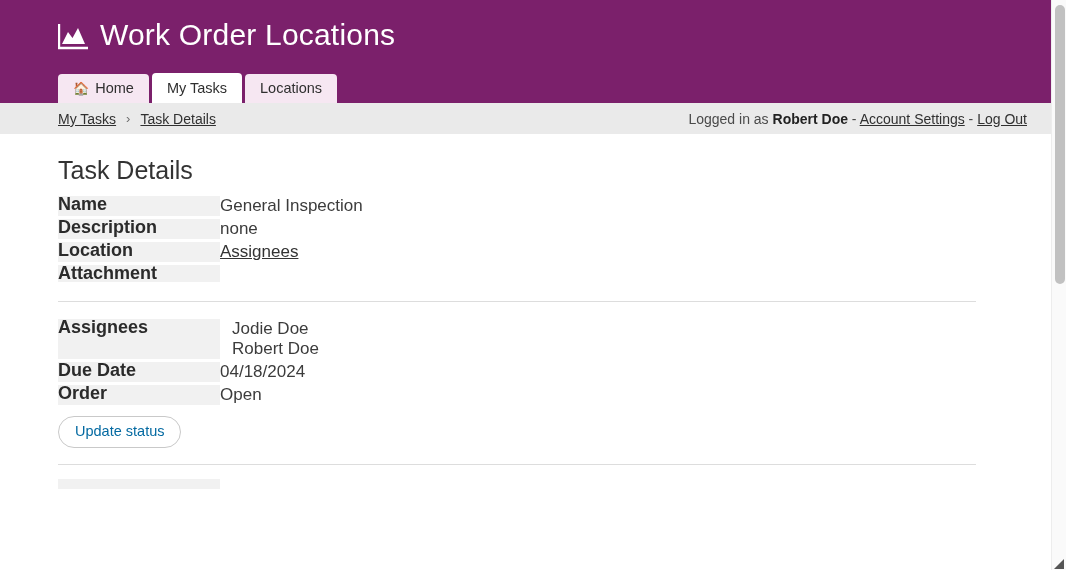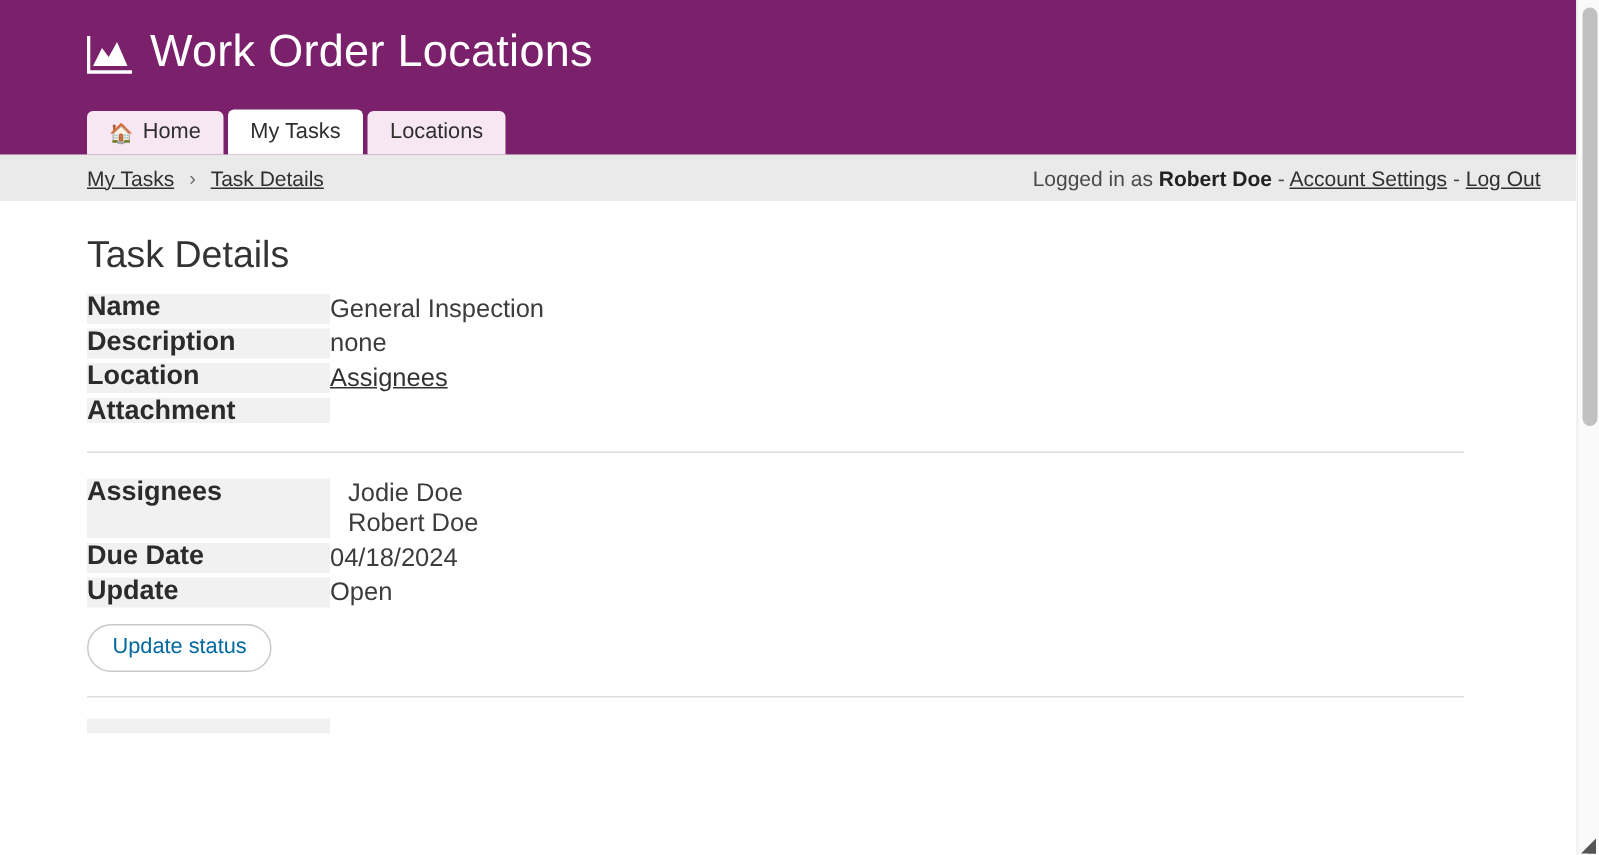--- a/index.html
+++ b/index.html
@@ -297,21 +297,21 @@
             <td class="val">
               <span class="assignee">Jodie Doe</span>
               <span class="assignee">Robert Doe</span>
             </td>
           </tr>
           <tr>
             <td class="lbl">Due Date</td>
             <td class="val">04/18/2024</td>
           </tr>
           <tr>
-            <td class="lbl">Update</td>
+            <td class="lbl">Order</td>
             <td class="val">Open</td>
           </tr>
         </tbody>
       </table>
 
       <button class="btn-pill">Update status</button>
 
       <hr class="sep">
 
       <div class="stub-row"></div>

